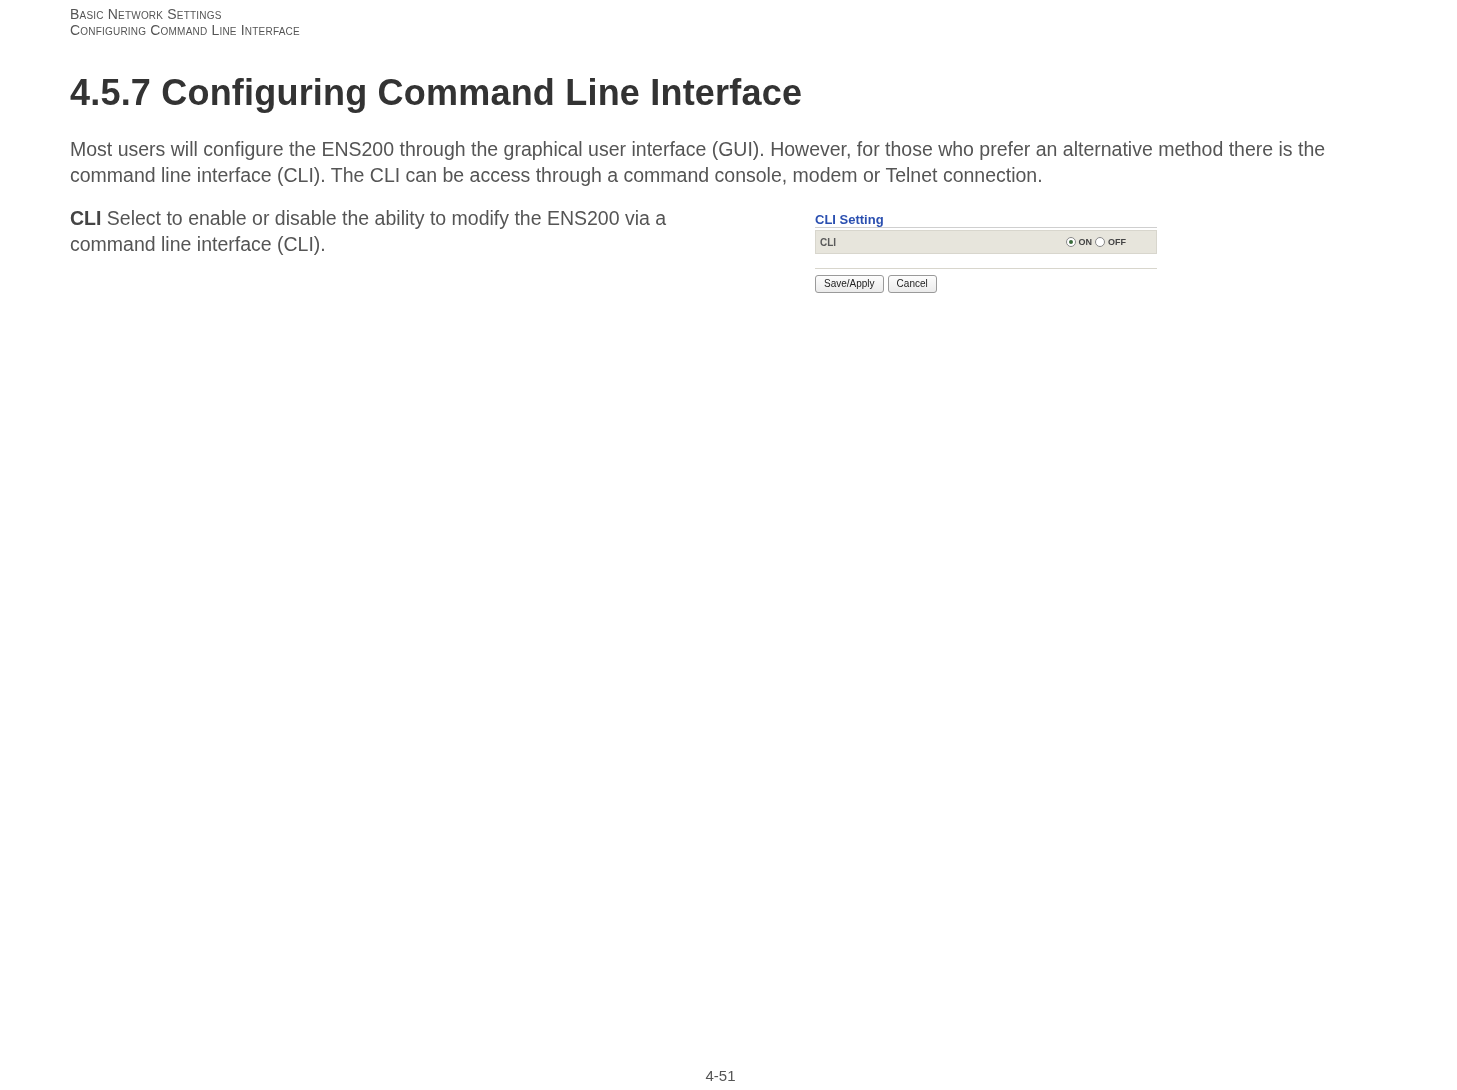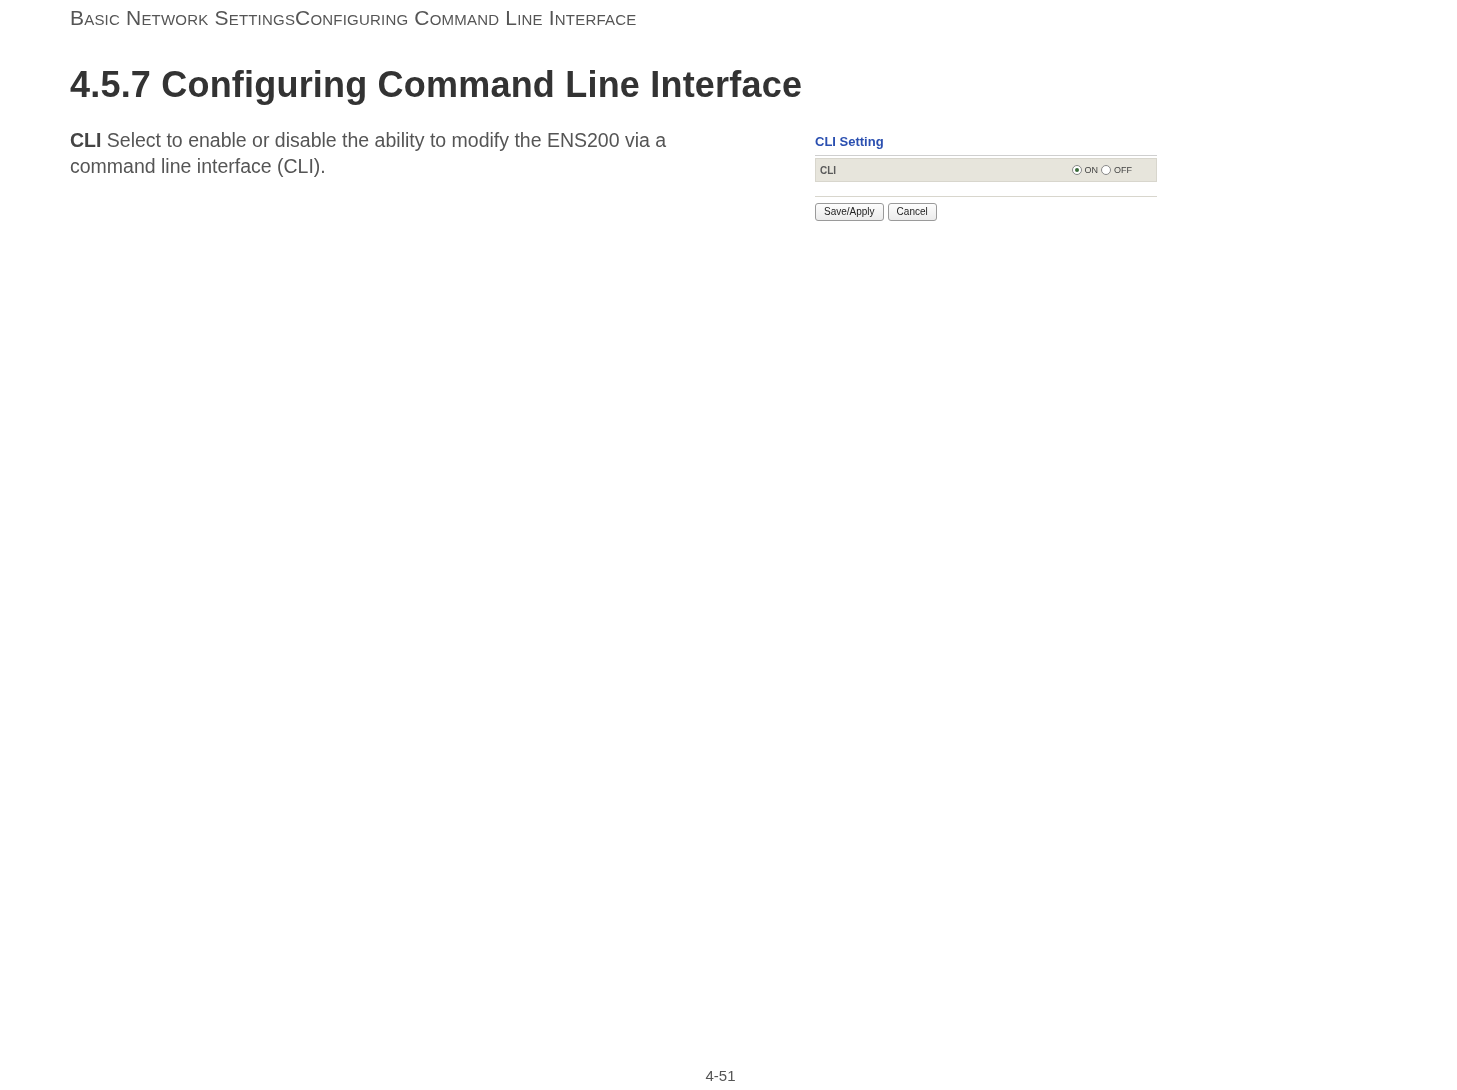--- a/index.html
+++ b/index.html
@@ -11,25 +11,26 @@
 }
 .page {
   width: 1457px;
   height: 1090px;
   box-sizing: border-box;
   padding: 6px 70px 0 70px;
   position: relative;
 }
 .header-row {
   display: flex;
-  justify-content: flex-start;
+  justify-content: center;
   font-variant: small-caps;
-  font-size: 21px;
+  font-size: 14px;
   color: #555;
   letter-spacing: 0.2px;
+  flex-direction: column;
 }
 .section-heading {
   margin: 34px 0 22px 0;
   font-family: Liberation Sans, sans-serif;
   font-weight: 700;
   font-size: 36px;
   color: #333;
   letter-spacing: 0.2px;
 }
 .intro {
@@ -62,21 +63,20 @@
 .figure {
   width: 342px;
   flex: 0 0 342px;
   margin-top: 6px;
   font-family: Verdana, Arial, sans-serif;
 }
 .panel-title {
   font-size: 13px;
   font-weight: 700;
   color: #2a4fb0;
-  padding-bottom: 6px;
   border-bottom: 1px solid #cfcfcf;
 }
 .cli-row {
   display: flex;
   align-items: center;
   background: #e7e5dc;
   height: 22px;
   margin-top: 2px;
   border: 1px solid #d8d6cd;
 }
@@ -84,21 +84,22 @@
   flex: 1;
   font-size: 10px;
   font-weight: 600;
   color: #5a5a5a;
   padding-left: 4px;
 }
 .cli-row .value {
   display: flex;
   align-items: center;
   gap: 3px;
-  padding-right: 24px;
+  padding-right: 30px;
+  font-weight: bold;
 }
 .radio {
   display: inline-block;
   width: 10px;
   height: 10px;
   border: 1px solid #888;
   border-radius: 50%;
   background: #fff;
   position: relative;
   box-sizing: border-box;
@@ -154,20 +155,21 @@
     <span>Basic Network Settings</span>
     <span>Configuring Command Line Interface</span>
   </div>
 
   <h1 class="section-heading">
     <span>4.5.7</span>
     <span> </span>
     <span>Configuring Command Line Interface</span>
   </h1>
 
+  <p class="intro">Most users will configure the ENS200 through the graphical user interface (GUI). However, for those who prefer an alternative method there is the command line interface (CLI).  The CLI can be access through a command console, modem or Telnet connection.</p>
 
   <div class="body-row">
     <div class="body-text">
       <p>
         <span class="term">CLI</span><span>  Select to enable or disable the ability to modify the ENS200 via a command line interface (CLI).</span>
       </p>
     </div>
 
     <div class="figure">
       <div class="panel-title">CLI Setting</div>

